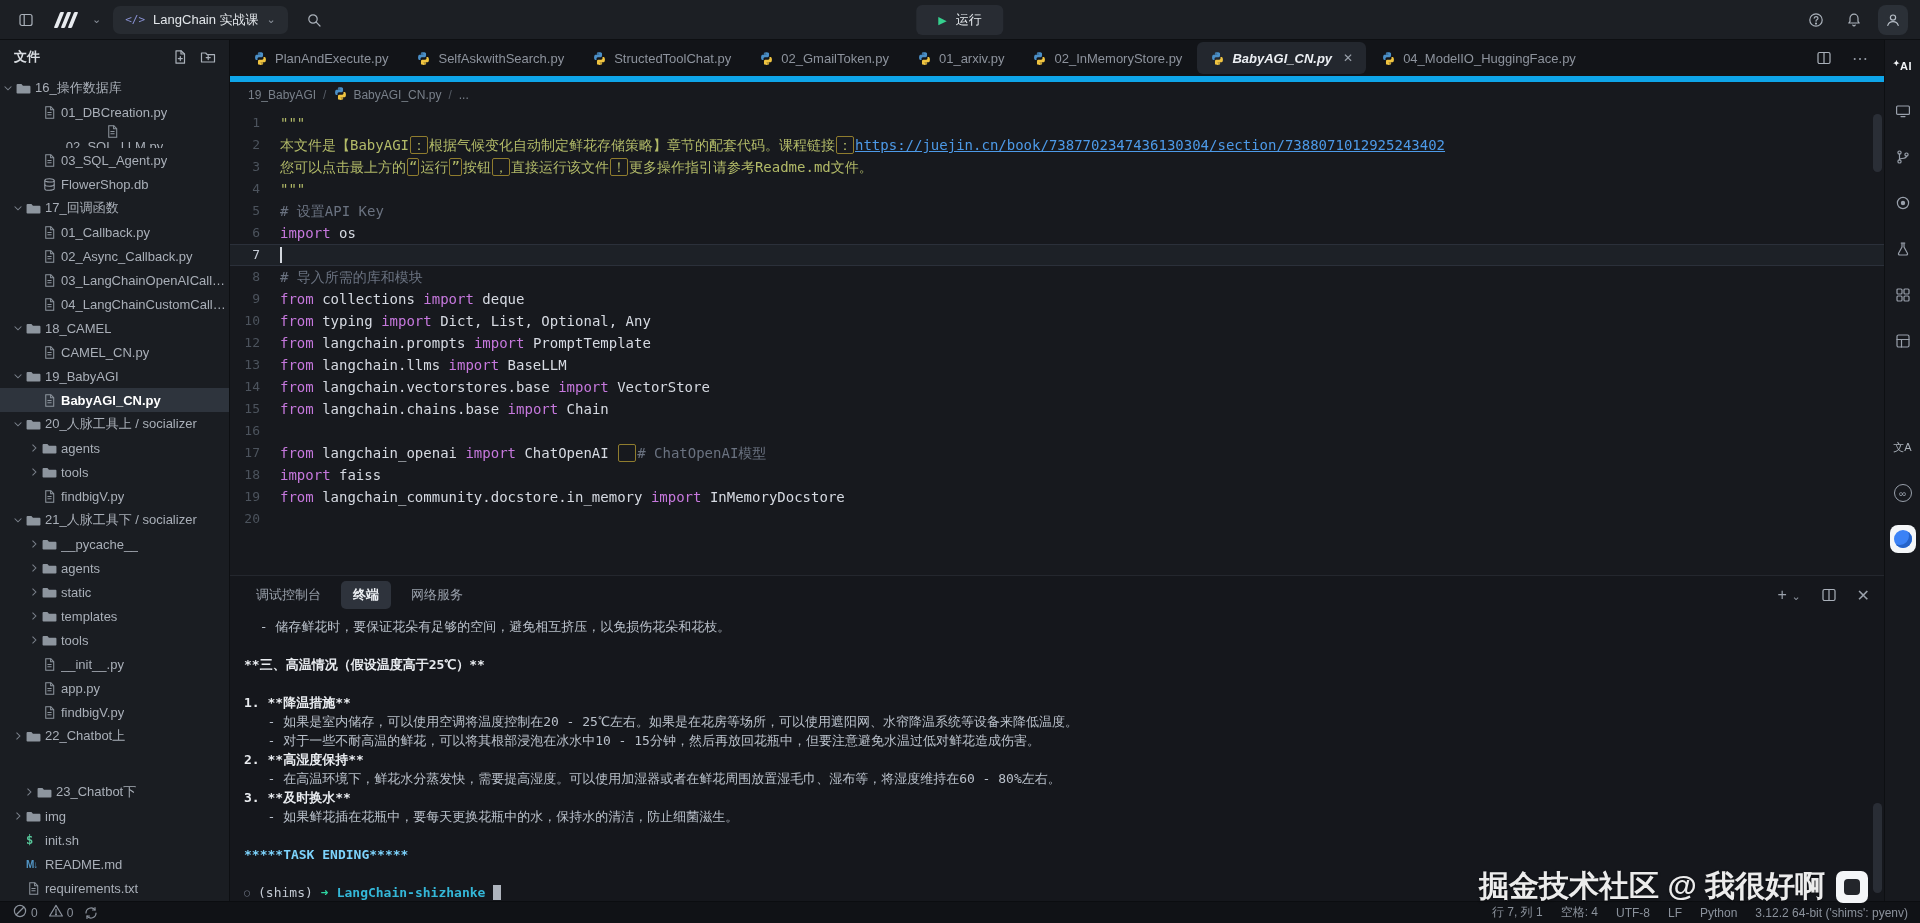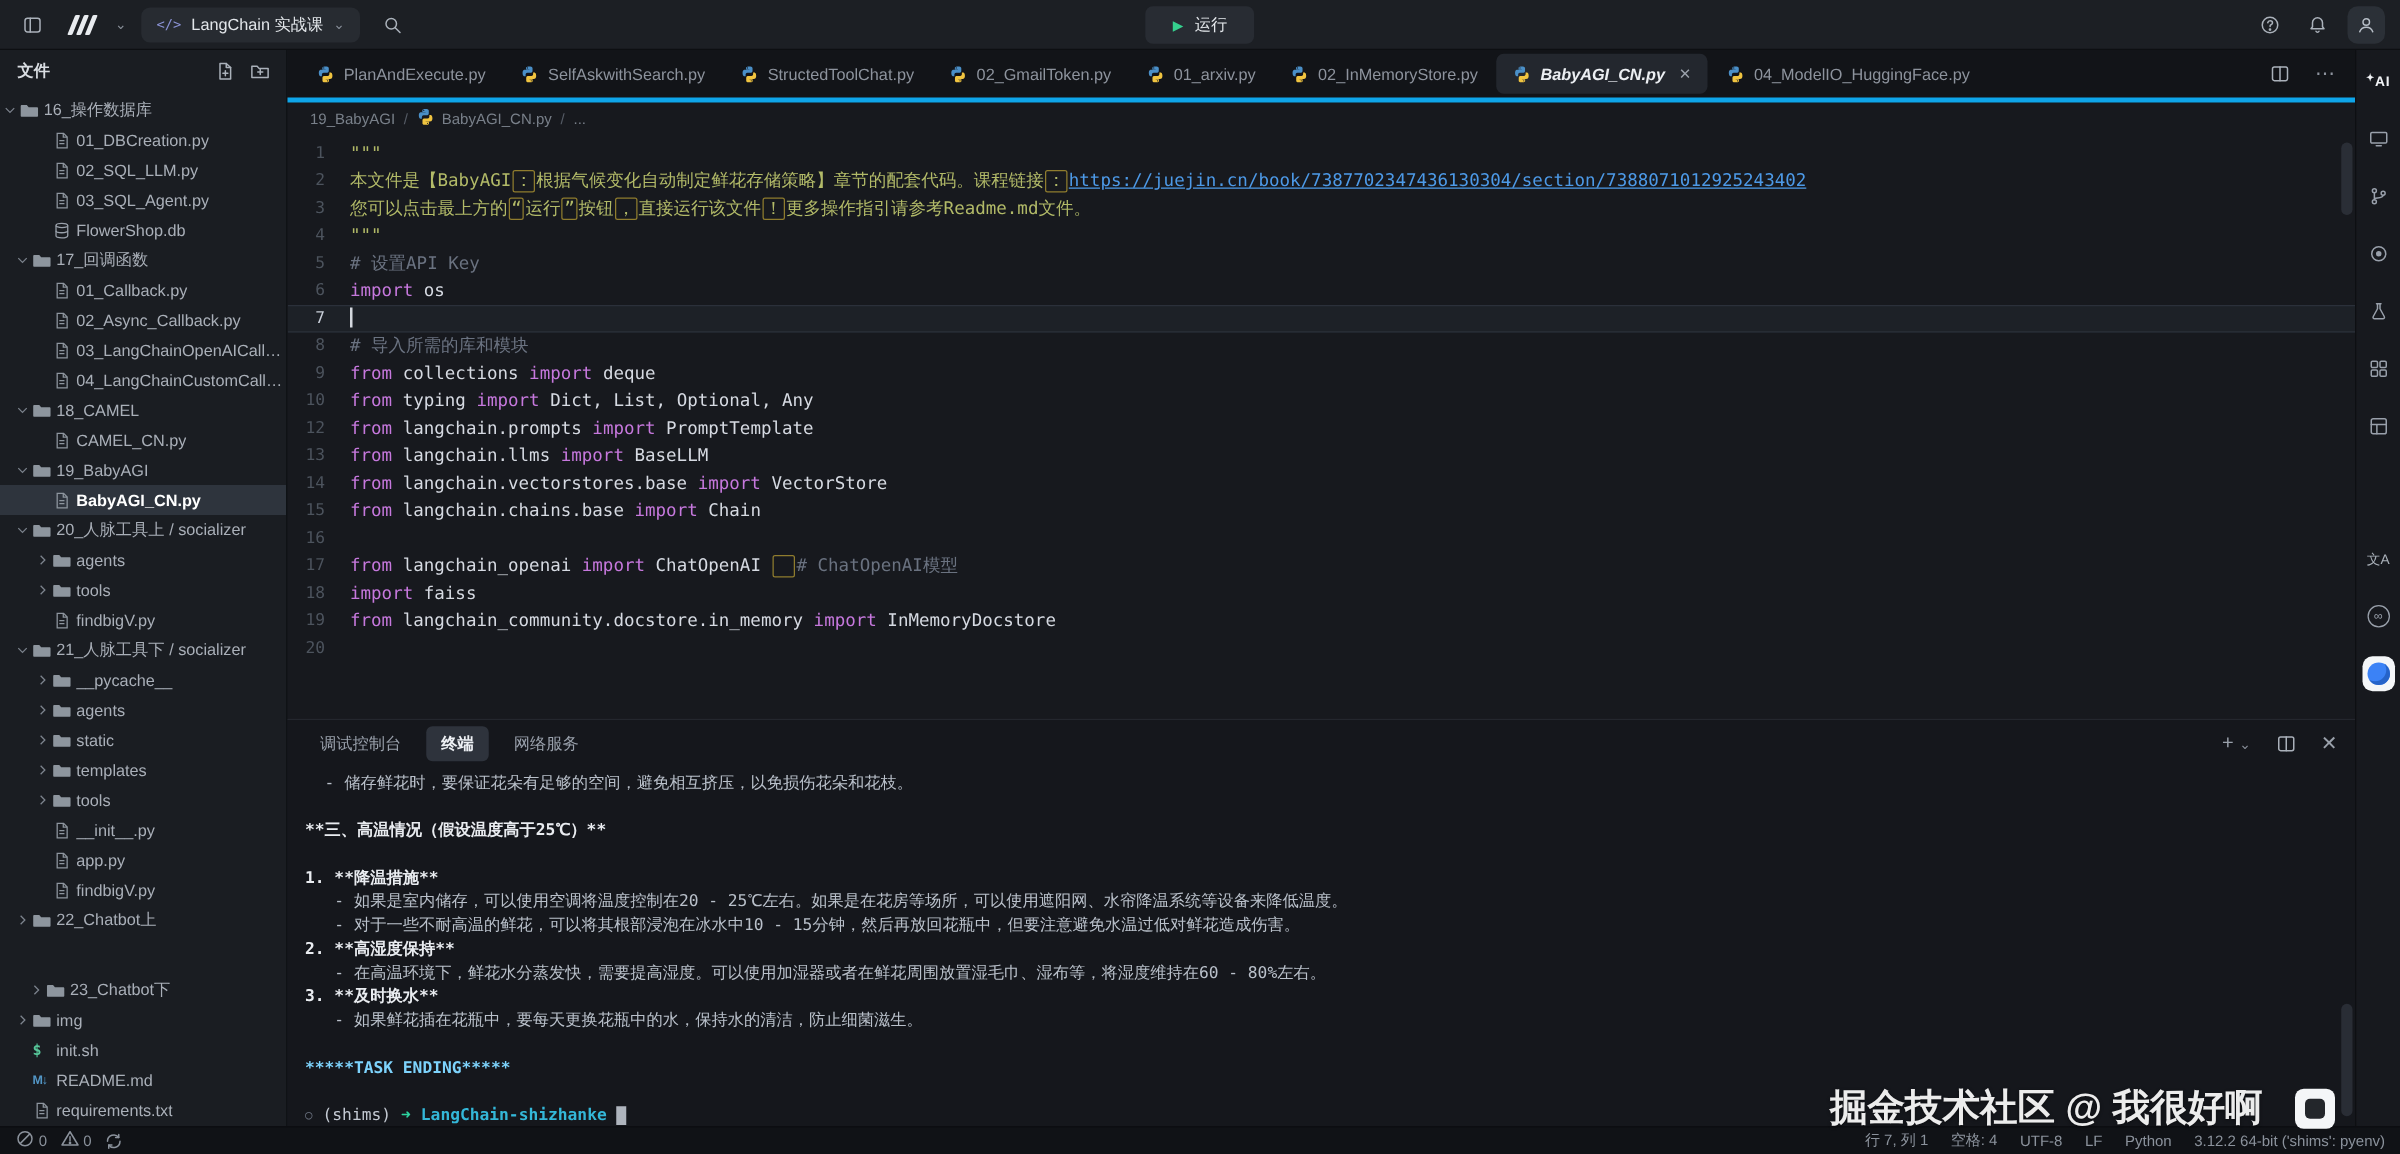--- a/index.html
+++ b/index.html
@@ -47,21 +47,21 @@
   .twisty { width:16px; flex:none; display:inline-flex; justify-content:center; align-items:center; color:#7b828c; }
   .twisty svg { transition:none; }
   .twisty.open svg { transform:rotate(90deg); }
   .ficon { width:19px; flex:none; display:inline-flex; align-items:center; }
   .tree-label { overflow:hidden; text-overflow:ellipsis; }
   .icon-sh { color:#57c79a; font-weight:bold; font-size:12px; font-family:"DejaVu Sans Mono",monospace; }
   .icon-md { color:#5296c6; font-weight:bold; font-size:10px; letter-spacing:-1px; }
 
   
   .editor-col { flex:1; min-width:0; display:flex; flex-direction:column; background:#17191e; }
-  .tabbar { height:42px; flex:none; background:#121418; border-bottom:4px solid #0ea5e9;
+  .tabbar { height:42px; flex:none; background:#121418; border-bottom:6px solid #0ea5e9;
     display:flex; align-items:center; padding:0 10px; gap:2px; }
   .tab { display:flex; align-items:center; gap:7px; height:32px; padding:0 13px; border-radius:6px;
     font-size:13px; color:#8d939d; cursor:pointer; white-space:nowrap; }
   .tab.active { background:#23272e; color:#eceff3; font-style:italic; font-weight:bold; }
   .tab .close { margin-left:4px; font-style:normal; font-weight:normal; color:#9aa1ab; font-size:12px; }
   .tab-actions { margin-left:auto; display:flex; align-items:center; gap:14px; color:#8d939d; padding-right:6px; }
 
   .breadcrumb { height:26px; flex:none; display:flex; align-items:center; gap:7px;
     padding:0 18px; font-size:12px; color:#79808a; }
   .breadcrumb .crumb { cursor:pointer; display:flex; align-items:center; gap:5px; }
@@ -123,21 +123,21 @@
   .statusbar { height:22px; flex:none; background:#101216; border-top:1px solid #0b0d10;
     display:flex; align-items:center; justify-content:space-between; padding:0 12px;
     font-size:12px; color:#8b929c; position:relative; z-index:6; }
   .sb-left-items { display:flex; align-items:center; gap:10px; }
   .sb-count { display:flex; align-items:center; gap:3px; cursor:pointer; }
   .sb-right-items { display:flex; align-items:center; gap:18px; }
   .sb-item { cursor:pointer; white-space:nowrap; }
 
   
   .watermark { position:absolute; right:52px; bottom:16px; z-index:40;
-    display:flex; align-items:center; gap:26px; font-size:30px; font-weight:bold;
+    display:flex; align-items:center; gap:11px; font-size:30px; font-weight:bold;
     color:rgba(255,255,255,.92); text-shadow:0 1px 3px rgba(0,0,0,.45); pointer-events:none; }
   .wm-logo { width:32px; height:32px; background:#f4f6f8; border-radius:7px;
     display:flex; align-items:center; justify-content:center; }
   .wm-logo i { width:16px; height:16px; background:#23262b; border-radius:4px; display:block; }
 </style>
 </head>
 <body>
 
 <div class="app">
 
@@ -235,21 +235,21 @@
           <div class="tree-row" style="padding-left: 26px;">
             <span class="twisty"></span>
             <span class="ficon">
               <svg viewBox="0 0 16 16" width="15" height="15" fill="none" stroke="#8d959e" stroke-width="1.1">
                 <path d="M4 1.8h5.5L12.5 5v9.2H4z"></path>
                 <path d="M9.2 1.8V5h3.3M5.8 8h4.4M5.8 10.5h4.4"></path>
               </svg>
             </span>
             <span class="tree-label">01_DBCreation.py</span>
           </div>
-          <div class="tree-row" style="padding-left: 26px;">
+          <div class="tree-row" style=" flex-direction: column;">
             <span class="twisty"></span>
             <span class="ficon">
               <svg viewBox="0 0 16 16" width="15" height="15" fill="none" stroke="#8d959e" stroke-width="1.1">
                 <path d="M4 1.8h5.5L12.5 5v9.2H4z"></path>
                 <path d="M9.2 1.8V5h3.3M5.8 8h4.4M5.8 10.5h4.4"></path>
               </svg>
             </span>
             <span class="tree-label">02_SQL_LLM.py</span>
           </div>
           <div class="tree-row" style="padding-left: 26px;">

